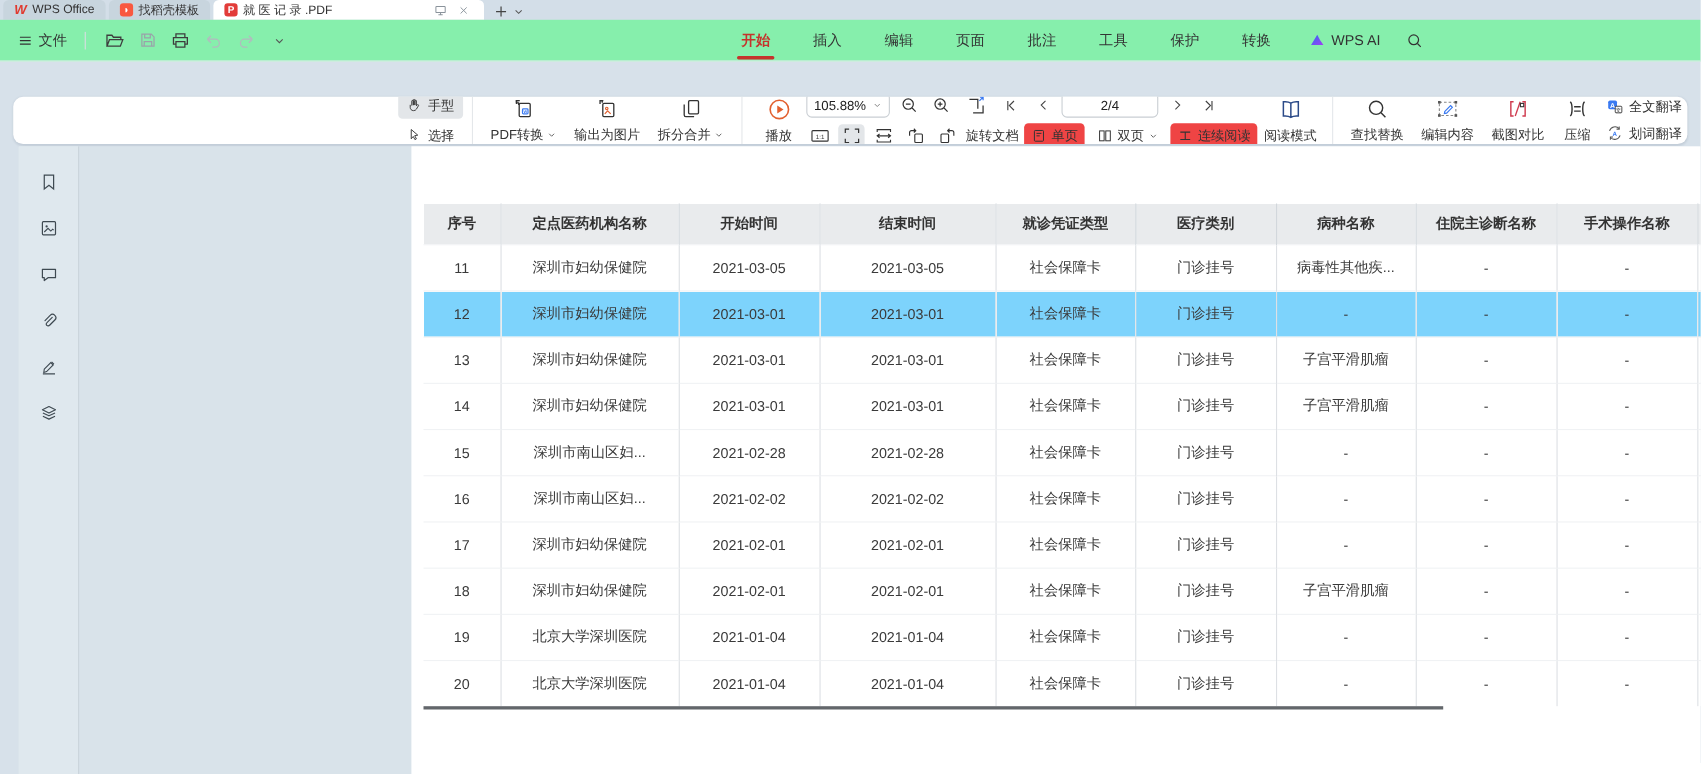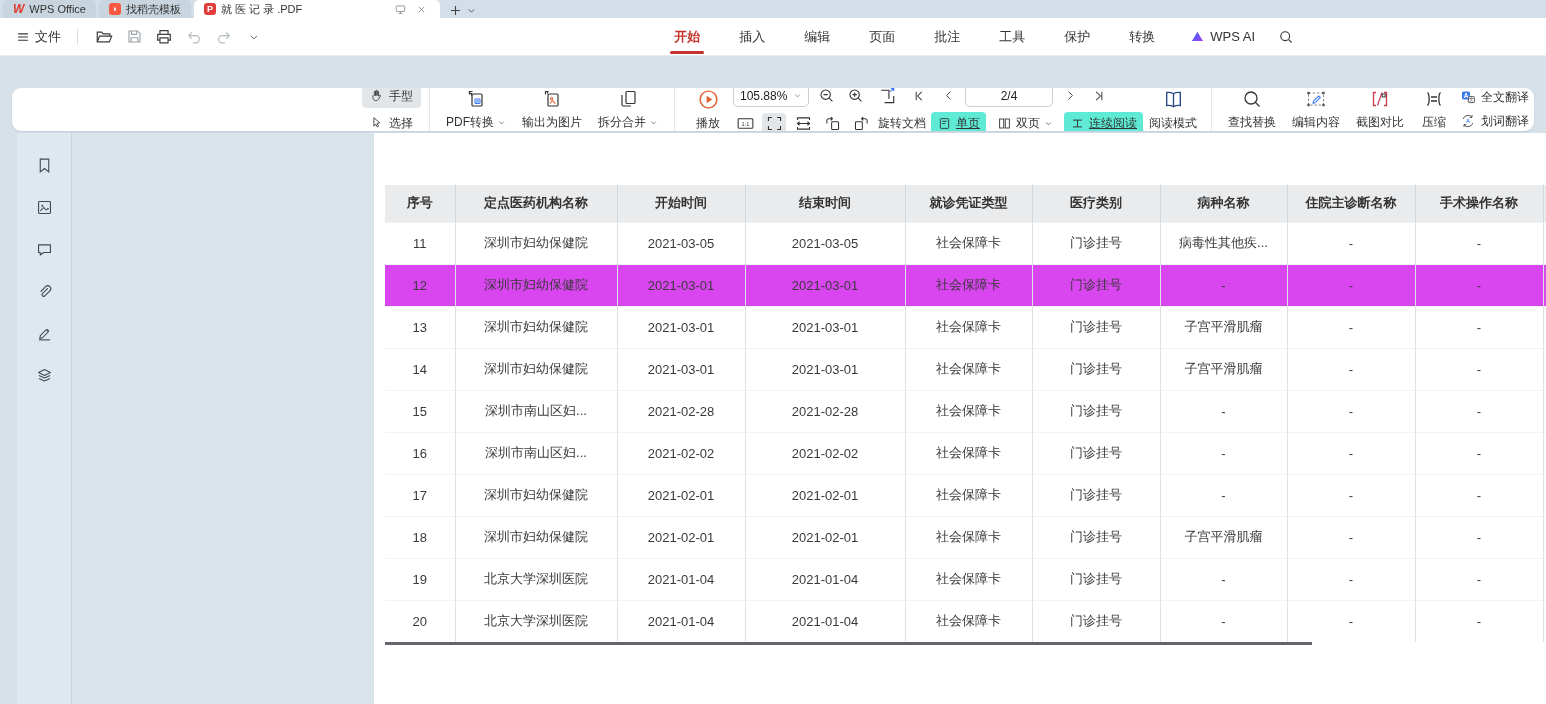--- a/index.html
+++ b/index.html
@@ -18,21 +18,21 @@
   .ttab .grow { flex:1; }
   .tb-btn { width:16px; height:16px; display:flex; align-items:center;
     justify-content:center; color:#666; }
   .wlogo { color:#e0392e; font-weight:bold; font-size:12px; font-style:italic; }
   .sqicon { width:12px; height:12px; border-radius:3px; color:#fff;
     font-size:9px; font-weight:bold; display:flex; align-items:center;
     justify-content:center; flex:0 0 auto; }
 
   
   .menurow { position:absolute; left:0; top:18px; width:1546px; height:38px;
-    background:#ffffff; display:flex; align-items:center; border-bottom:1px solid #e8edf1; }
+    background:#86efac; display:flex; align-items:center; border-bottom:1px solid #e8edf1; }
   .qa { display:flex; align-items:center; gap:10px; padding-left:16px; }
   .filebtn { display:flex; align-items:center; gap:5px; font-size:13px;
     color:#333; }
   .vsep { width:1px; height:16px; background:#d9dee2; margin:0 6px; }
   .qicon { width:20px; height:20px; display:flex; align-items:center; justify-content:center; }
   .menus { margin-left:auto; margin-right:250px; display:flex;
     align-items:center; gap:11px; height:38px; }
   .mi { font-size:13px; color:#333; padding:0 14px; height:38px;
     display:flex; align-items:center; position:relative; }
   .mi.active { color:#c5342c; font-weight:bold; }
@@ -62,21 +62,21 @@
     width:76px; height:23px; border:1px solid #c9ced3; border-radius:5px;
     padding:2px 6px; font-size:12px; color:#222; }
   .pginput { width:88px; height:23px; border:1px solid #c9ced3;
     border-radius:5px; text-align:center; font-size:12px; color:#222;
     font-family:inherit; background:#fff; }
   .ib { width:24px; height:22px; display:flex; align-items:center;
     justify-content:center; border-radius:4px; }
   .ib.on { background:#e3e6e9; }
   .tpill { display:flex; align-items:center; gap:4px; font-size:12px;
     color:#333; padding:3px 6px; border-radius:4px; }
-  .tpill.on { background:#5eead4;text-decoration:underline; }
+  .tpill.on { background:#ef4444; }
   .trans { display:flex; flex-direction:column; gap:7px; flex:0 0 auto; margin-left:4px; }
   .trow { display:flex; gap:5px; font-size:12px; color:#333; }
 
   
   .docarea { position:absolute; left:17px; top:133px; width:1546px; height:571px;
     background:#d9e3ea; }
   .strip { position:absolute; left:0; top:0; width:55px; height:571px;
     background:#dfe8ee; border-right:1px solid #c9d3da;
     display:flex; flex-direction:column; align-items:center; padding-top:22px; gap:22px; }
   .sicon { width:20px; height:20px; display:flex; align-items:center; justify-content:center; }
@@ -86,21 +86,21 @@
   table.rec { border-collapse:collapse; table-layout:fixed; width:1178px;
     margin:52px 0 0 11px; font-size:13px; color:#3a3a3a; }
   table.rec th { height:37px; background:#e9ebed; font-weight:bold;
     color:#333; border-left:1px solid #d2d7dc; text-align:center;
     overflow:hidden; white-space:nowrap; }
   table.rec th:first-child { border-left:none; }
   table.rec td { height:42px; text-align:center; border-left:1px solid #ddе0e4;
     border-left:1px solid #dde0e4; border-top:1px solid #f0f2f4;
     overflow:hidden; white-space:nowrap; background:#fff; }
   table.rec td:first-child { border-left:none; }
-  table.rec tr.hl td { background:#d946ef; }
+  table.rec tr.hl td { background:#7dd3fc; }
   .endbar { position:absolute; left:11px; top:509px; width:927px; height:3px;
     background:#63676b; }
 </style>
 </head>
 <body>
 
 <div class="titlebar">
   <div class="ttab">
     <span class="wlogo">W</span>
     <span>WPS Office</span>

